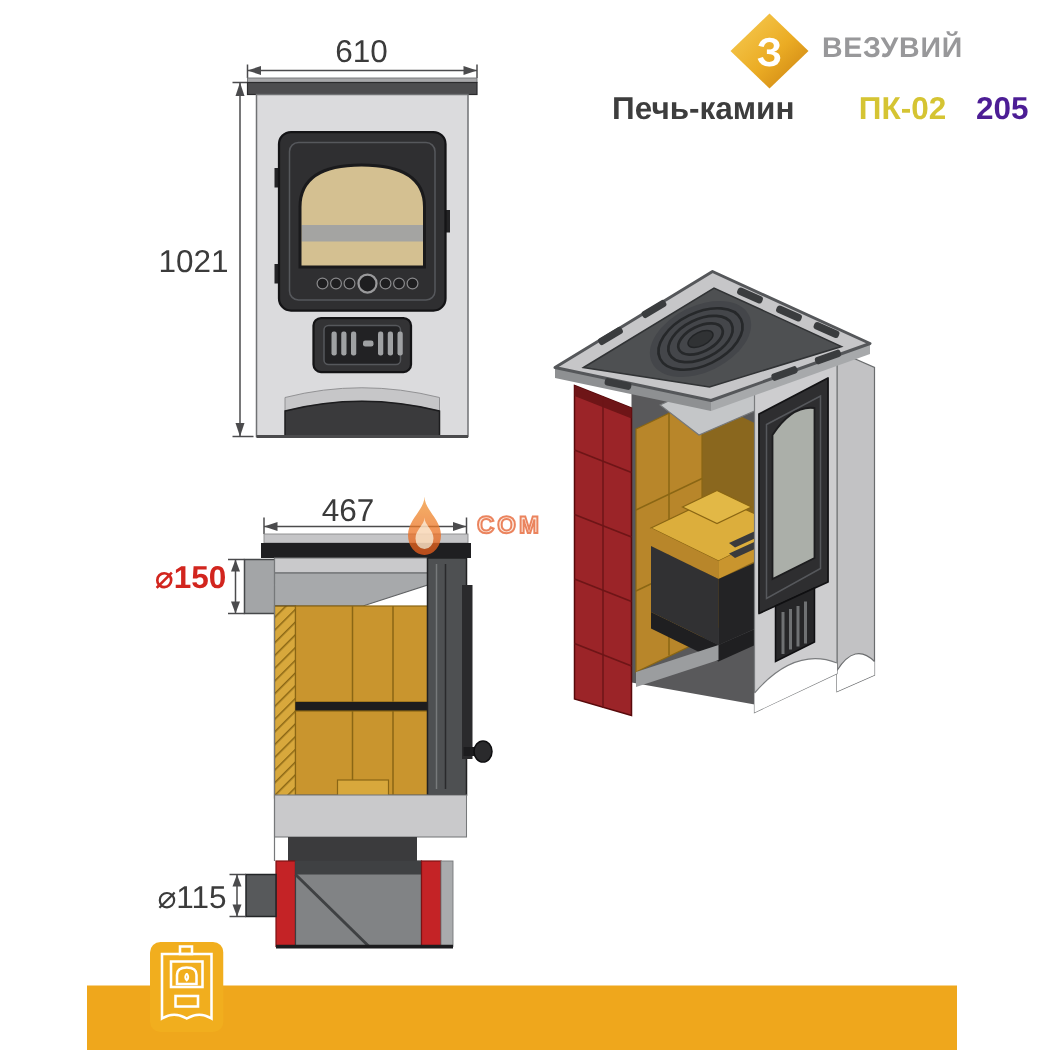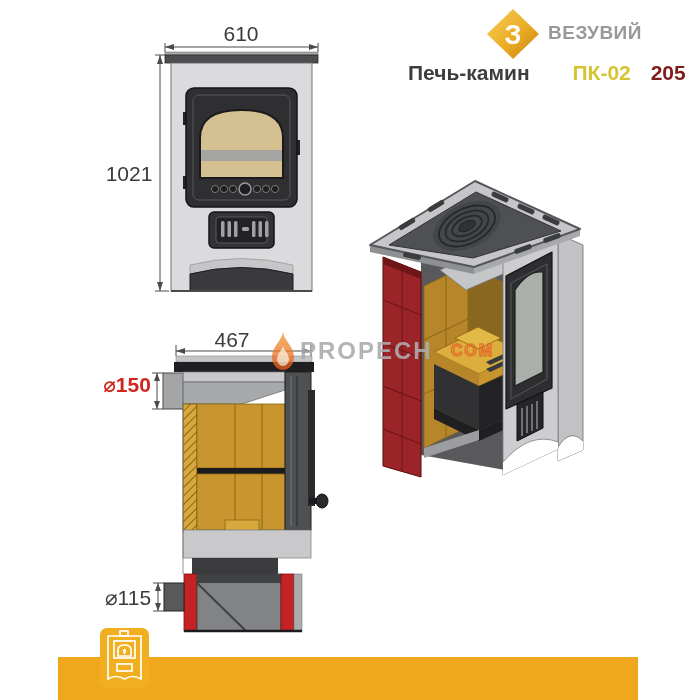--- a/index.html
+++ b/index.html
@@ -4,21 +4,21 @@
 <style>
   html,body{margin:0;padding:0;background:#fff;}
   .page{position:relative;width:700px;height:700px;background:#ffffff;overflow:hidden;
         font-family:"Liberation Sans","DejaVu Sans",sans-serif;}
   
   .logo-icon{position:absolute;left:486px;top:8px;}
   .brand{position:absolute;left:548px;top:22px;font-size:19px;font-weight:bold;
          color:#98989A;letter-spacing:.5px;}
   .title{position:absolute;left:408px;top:61px;font-size:21px;font-weight:bold;color:#3D3D3D;white-space:nowrap;}
   .t-model{color:#D5C433;margin-left:6px;padding-left:31px;}
-  .t-variant{color:#7f1d1d;margin-left:14px;}
+  .t-variant{color:#4c1d95;margin-left:14px;}
   
   .drawing{position:absolute;left:0;top:0;z-index:1;}
   .dimtext{font-family:"Liberation Sans","DejaVu Sans",sans-serif;font-size:21px;fill:#3b3b3b;text-anchor:middle;}
   .dimtext-red{font-family:"Liberation Sans","DejaVu Sans",sans-serif;font-size:21px;font-weight:bold;
                fill:#D2251E;text-anchor:middle;}
   .dim{stroke:#4b4b4d;stroke-width:1;}
   
   .watermark{position:absolute;left:270px;top:331px;z-index:3;display:flex;align-items:center;opacity:.9;}
   .wm-flame{margin-right:4px;}
   .wm-gray{font-size:24px;font-weight:bold;letter-spacing:2px;color:#ACACAE;}
@@ -287,21 +287,20 @@
     <svg class="wm-flame" width="26" height="40" viewBox="0 0 26 40">
       <defs>
         <linearGradient id="flameGrad" x1="0" y1="0" x2="0" y2="1">
           <stop offset="0" stop-color="#F29B3A"></stop>
             <stop offset="1" stop-color="#E85A1A"></stop>
         </linearGradient>
       </defs>
       <path d="M13,0 C13,9 2,15 2,26 a11,13 0 0 0 22,0 C24,15 13,9 13,0 Z" fill="url(#flameGrad)" opacity=".85"></path>
       <path d="M13,14 C13,19 7,22 7,28 a6,7 0 0 0 12,0 C19,22 13,19 13,14 Z" fill="#FBE3C8" opacity=".9"></path>
     </svg>
-    <span class="wm-gray">PROPECH</span>
     <span class="wm-orange">COM</span>
   </div>
 
   <div class="gold-bar"></div>
   <svg class="badge" width="49" height="60" viewBox="0 0 49 60">
     <rect x="0" y="0" width="49" height="60" rx="7" fill="#F1AE1E"></rect>
     <g stroke="#ffffff" stroke-width="1.7" fill="none">
       <rect x="20" y="3" width="8" height="5"></rect>
       <path d="M8,8 H41 V51 Q33,46 24.5,51 Q16,46 8,51 Z"></path>
       <rect x="14" y="13" width="21" height="17"></rect>

